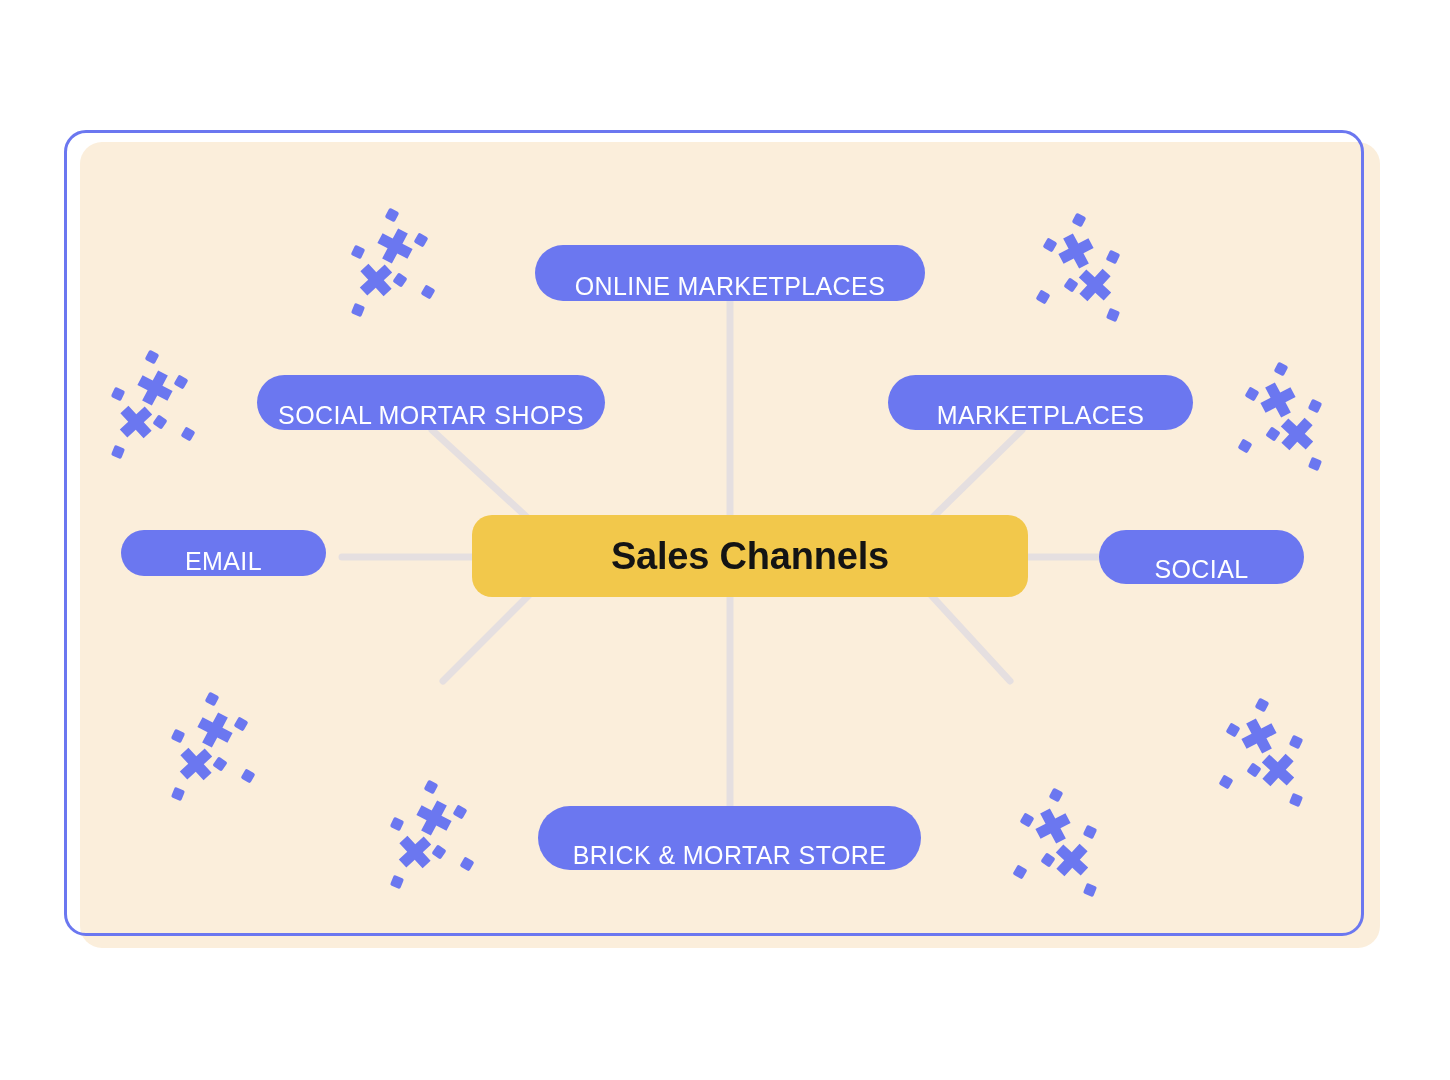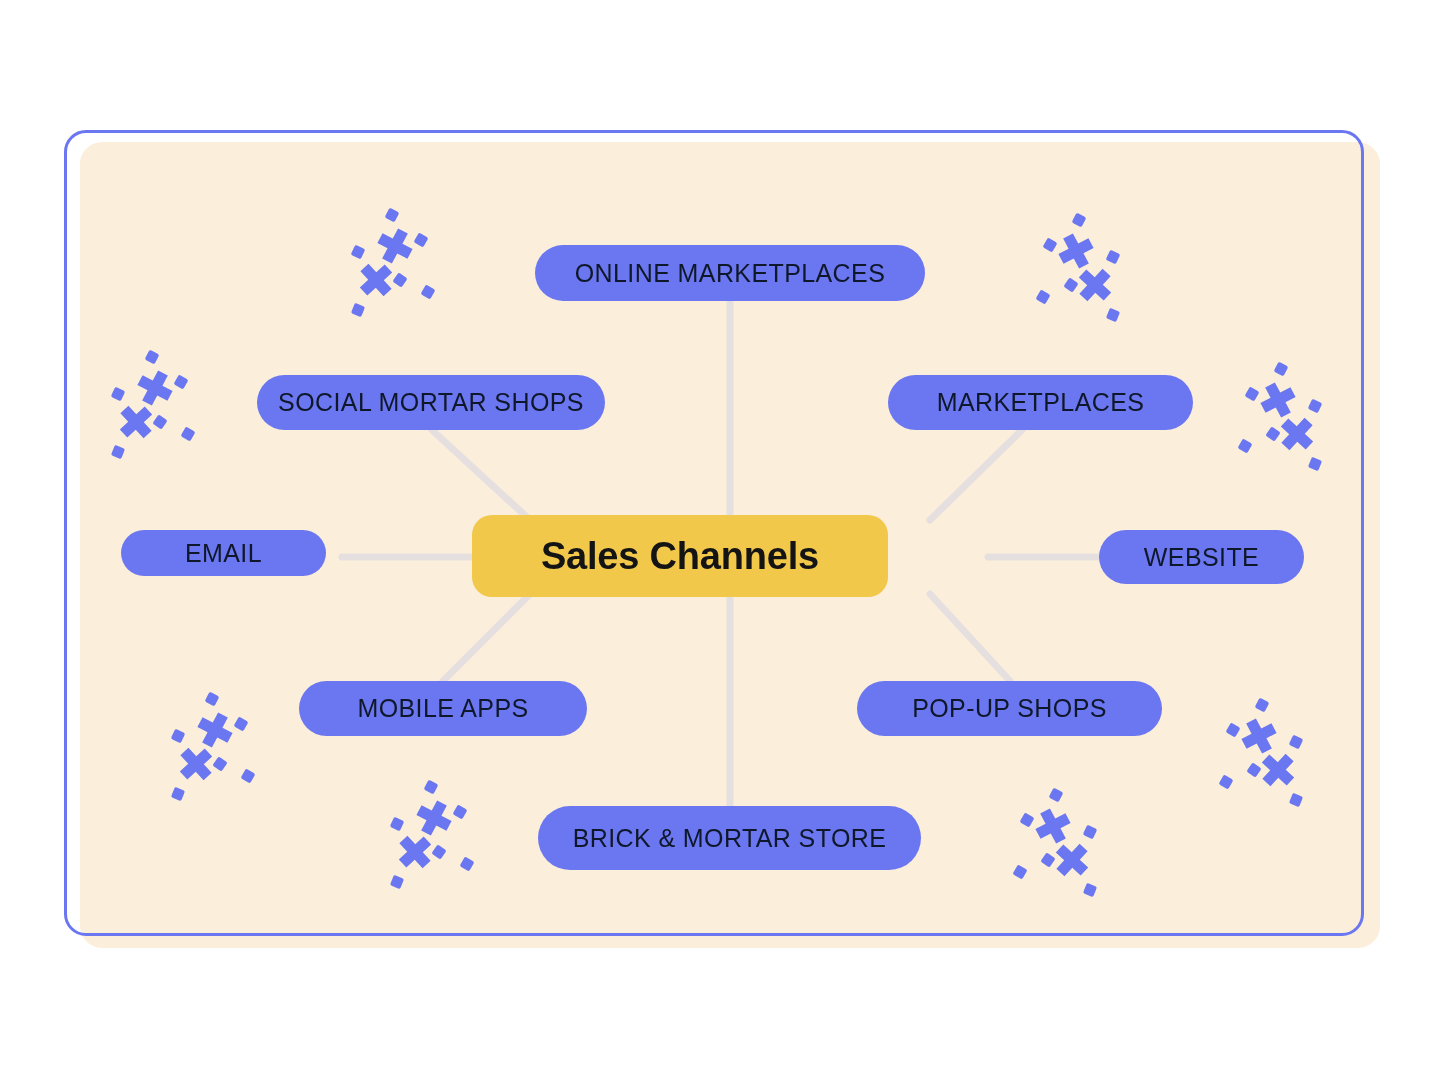--- a/index.html
+++ b/index.html
@@ -78,25 +78,26 @@
   .node {
     position: absolute;
     display: flex;
     align-items: center;
     justify-content: center;
     box-sizing: border-box;
     border-radius: 999px;
   }
   .node.branch {
     background: #6b77f0;
-    color: #0f172a;
+    color: #ffffff;
     font-size: 25px;
     font-weight: 400;
     letter-spacing: 0.4px;
     white-space: nowrap;
+    align-items: flex-end;
   }
   .node.central {
     background: #f2c84b;
     color: #141414;
     font-size: 38px;
     font-weight: 700;
     letter-spacing: -0.2px;
     border-radius: 20px;
     white-space: nowrap;
   }
@@ -197,42 +198,36 @@
         <rect x="-5.5" y="-5.5" width="11" height="11" rx="2" fill="#6b77f0" transform="translate(1056,795) rotate(28)"></rect>
         <rect x="-5.5" y="-5.5" width="11" height="11" rx="2" fill="#6b77f0" transform="translate(1090,832) rotate(25)"></rect>
         <rect x="-5.5" y="-5.5" width="11" height="11" rx="2" fill="#6b77f0" transform="translate(1027,820) rotate(30)"></rect>
         <rect x="-5.5" y="-5.5" width="11" height="11" rx="2" fill="#6b77f0" transform="translate(1048,860) rotate(35)"></rect>
         <rect x="-5.5" y="-5.5" width="11" height="11" rx="2" fill="#6b77f0" transform="translate(1090,890) rotate(22)"></rect>
         <rect x="-5.5" y="-5.5" width="11" height="11" rx="2" fill="#6b77f0" transform="translate(1020,872) rotate(30)"></rect>
       </g>
     </svg>
 
   <div id="nodes">
-    <div class="node central" style="left: 472px; top: 515px; width: 416px; height: 82px;">
+    <div class="node central" style="left: 472px; top: 515px; width: 556px; height: 82px;">
       <span>Sales Channels</span>
     </div>
   <div class="node branch" style="left: 535px; top: 245px; width: 390px; height: 56px;">
         <span>ONLINE MARKETPLACES</span>
       </div>
       <div class="node branch" style="left: 257px; top: 375px; width: 348px; height: 55px;">
         <span>SOCIAL MORTAR SHOPS</span>
       </div>
       <div class="node branch" style="left: 888px; top: 375px; width: 305px; height: 55px;">
         <span>MARKETPLACES</span>
       </div>
       <div class="node branch" style="left: 121px; top: 530px; width: 205px; height: 46px;">
         <span>EMAIL</span>
       </div>
       <div class="node branch" style="left: 1099px; top: 530px; width: 205px; height: 54px;">
-        <span>WEBSITE</span>
-      </div>
-      <div class="node branch" style="left: 299px; top: 681px; width: 288px; height: 55px;">
-        <span>MOBILE APPS</span>
-      </div>
-      <div class="node branch" style="left: 857px; top: 681px; width: 305px; height: 55px;">
-        <span>POP-UP SHOPS</span>
+        <span>SOCIAL</span>
       </div>
       <div class="node branch" style="left: 538px; top: 806px; width: 383px; height: 64px;">
         <span>BRICK &amp; MORTAR STORE</span>
       </div>
     </div>
 
 </div>
 
 </body></html>

